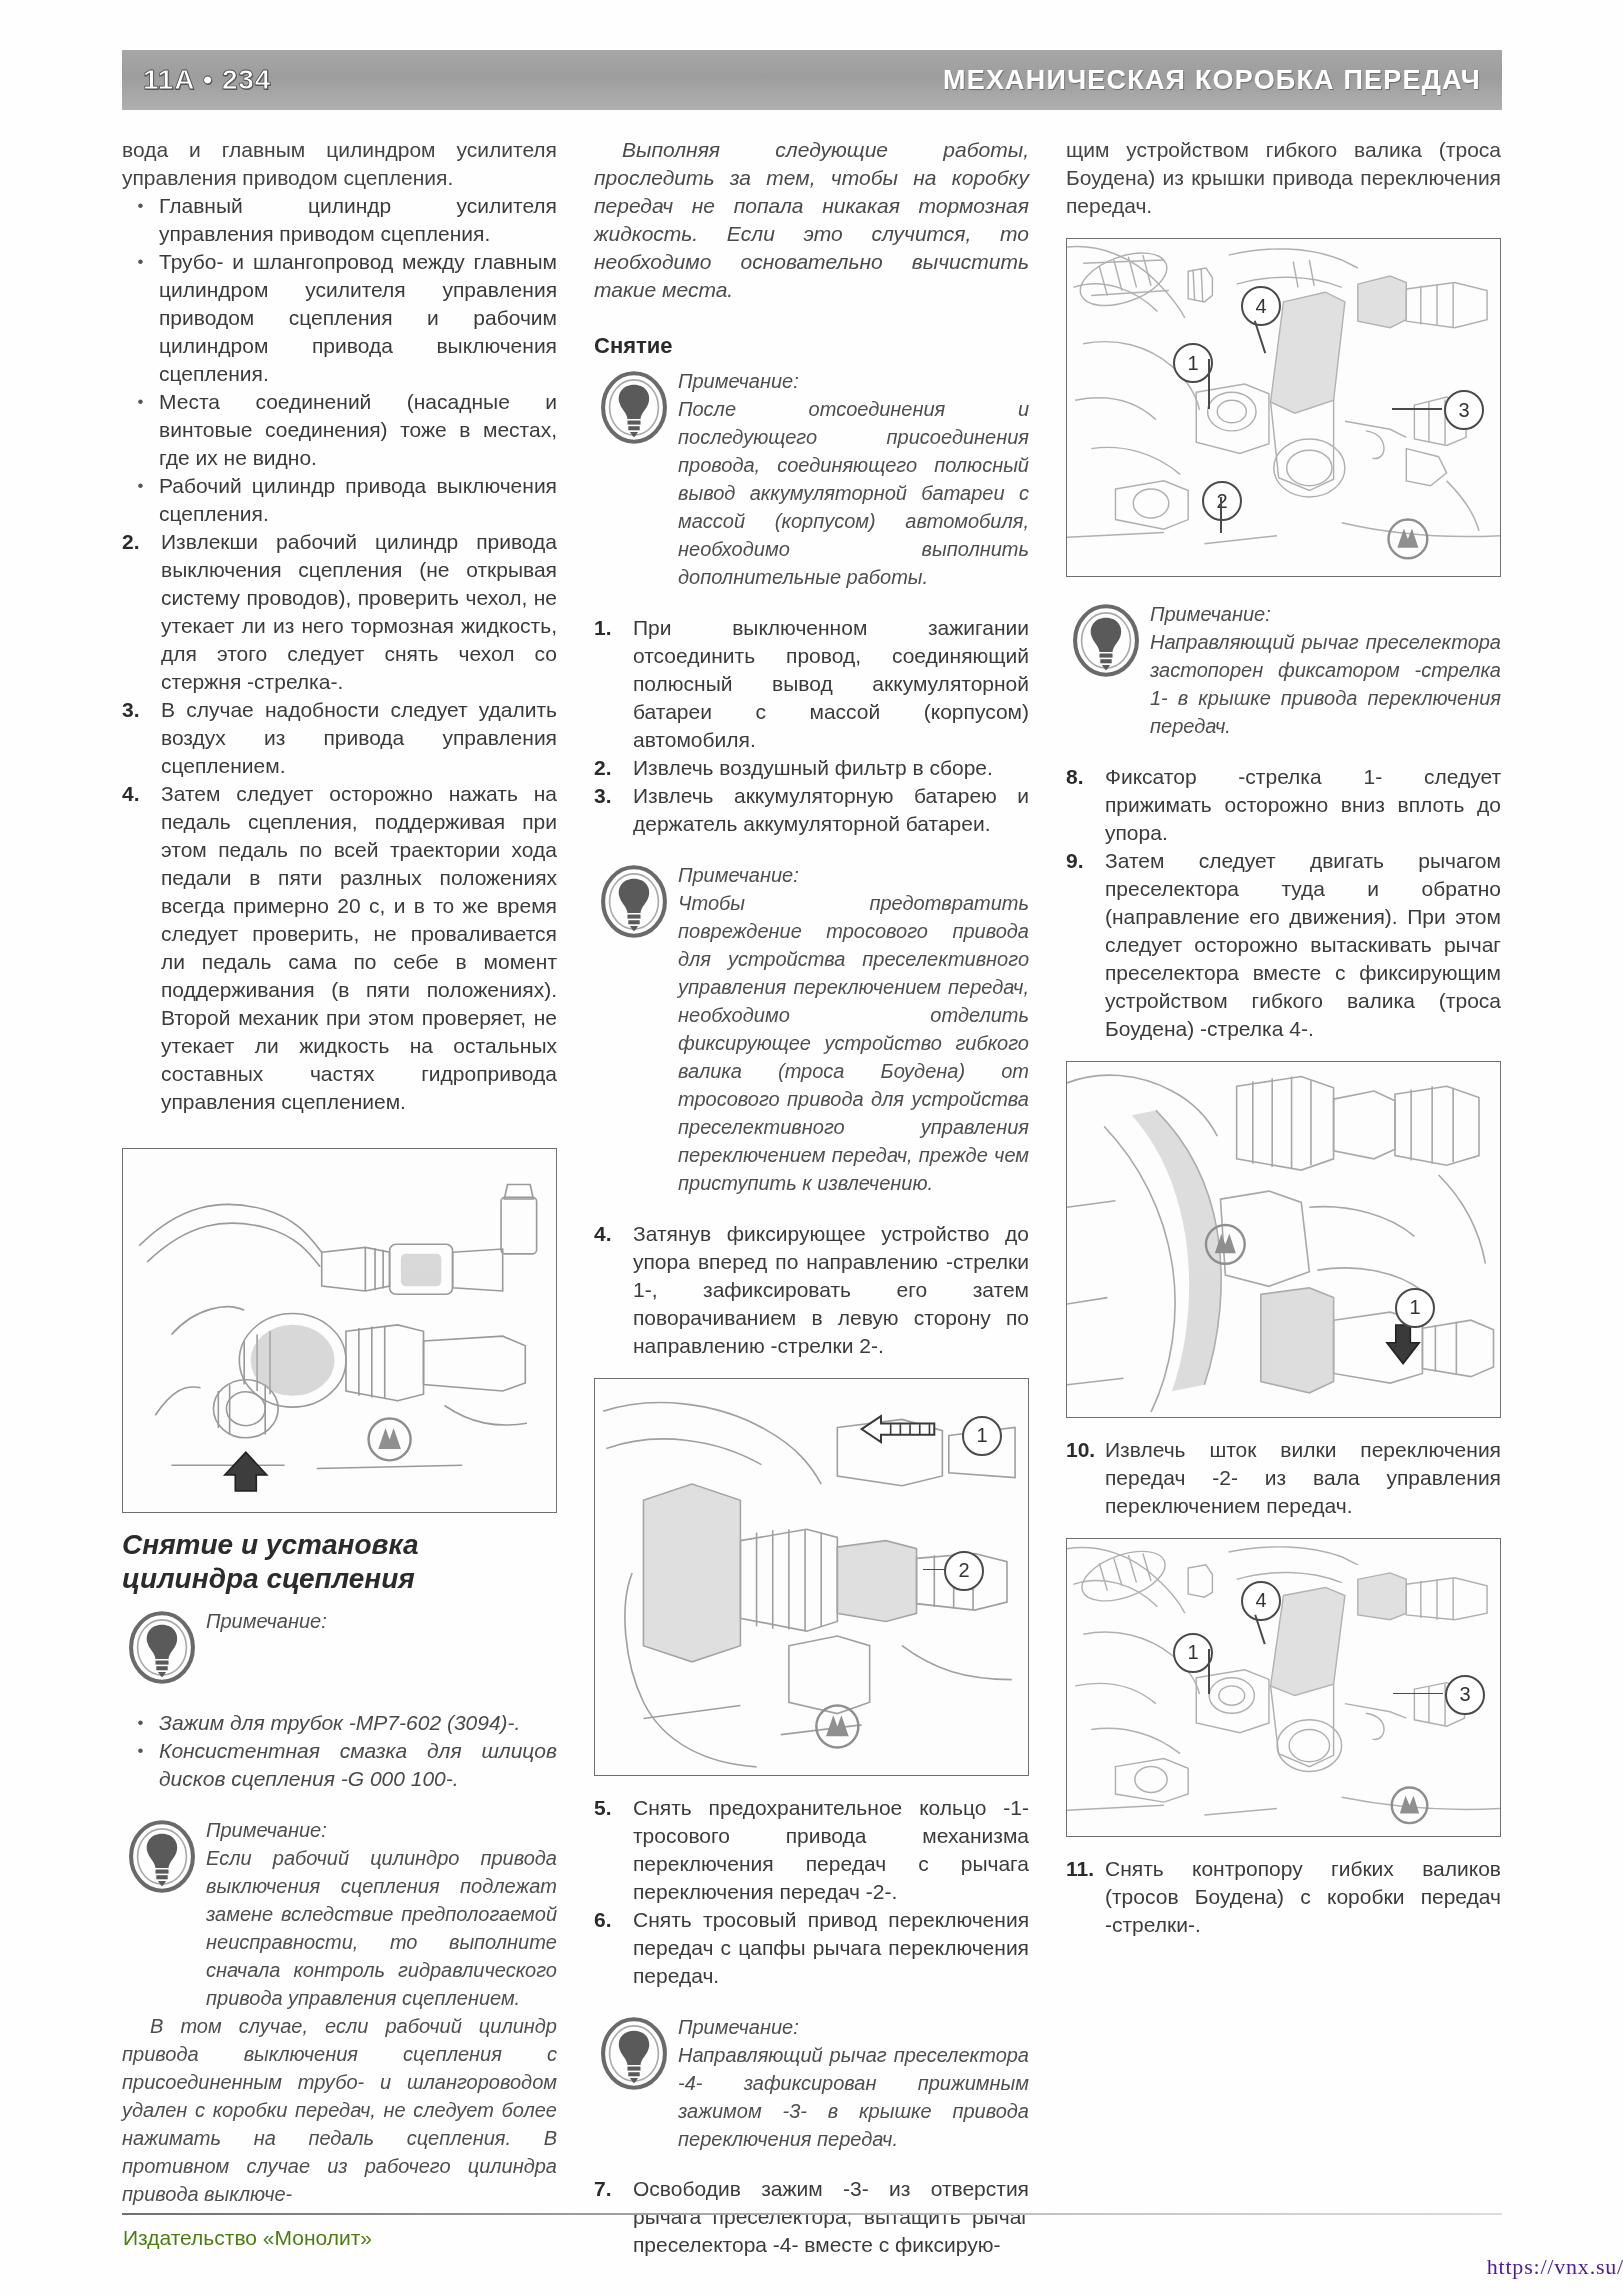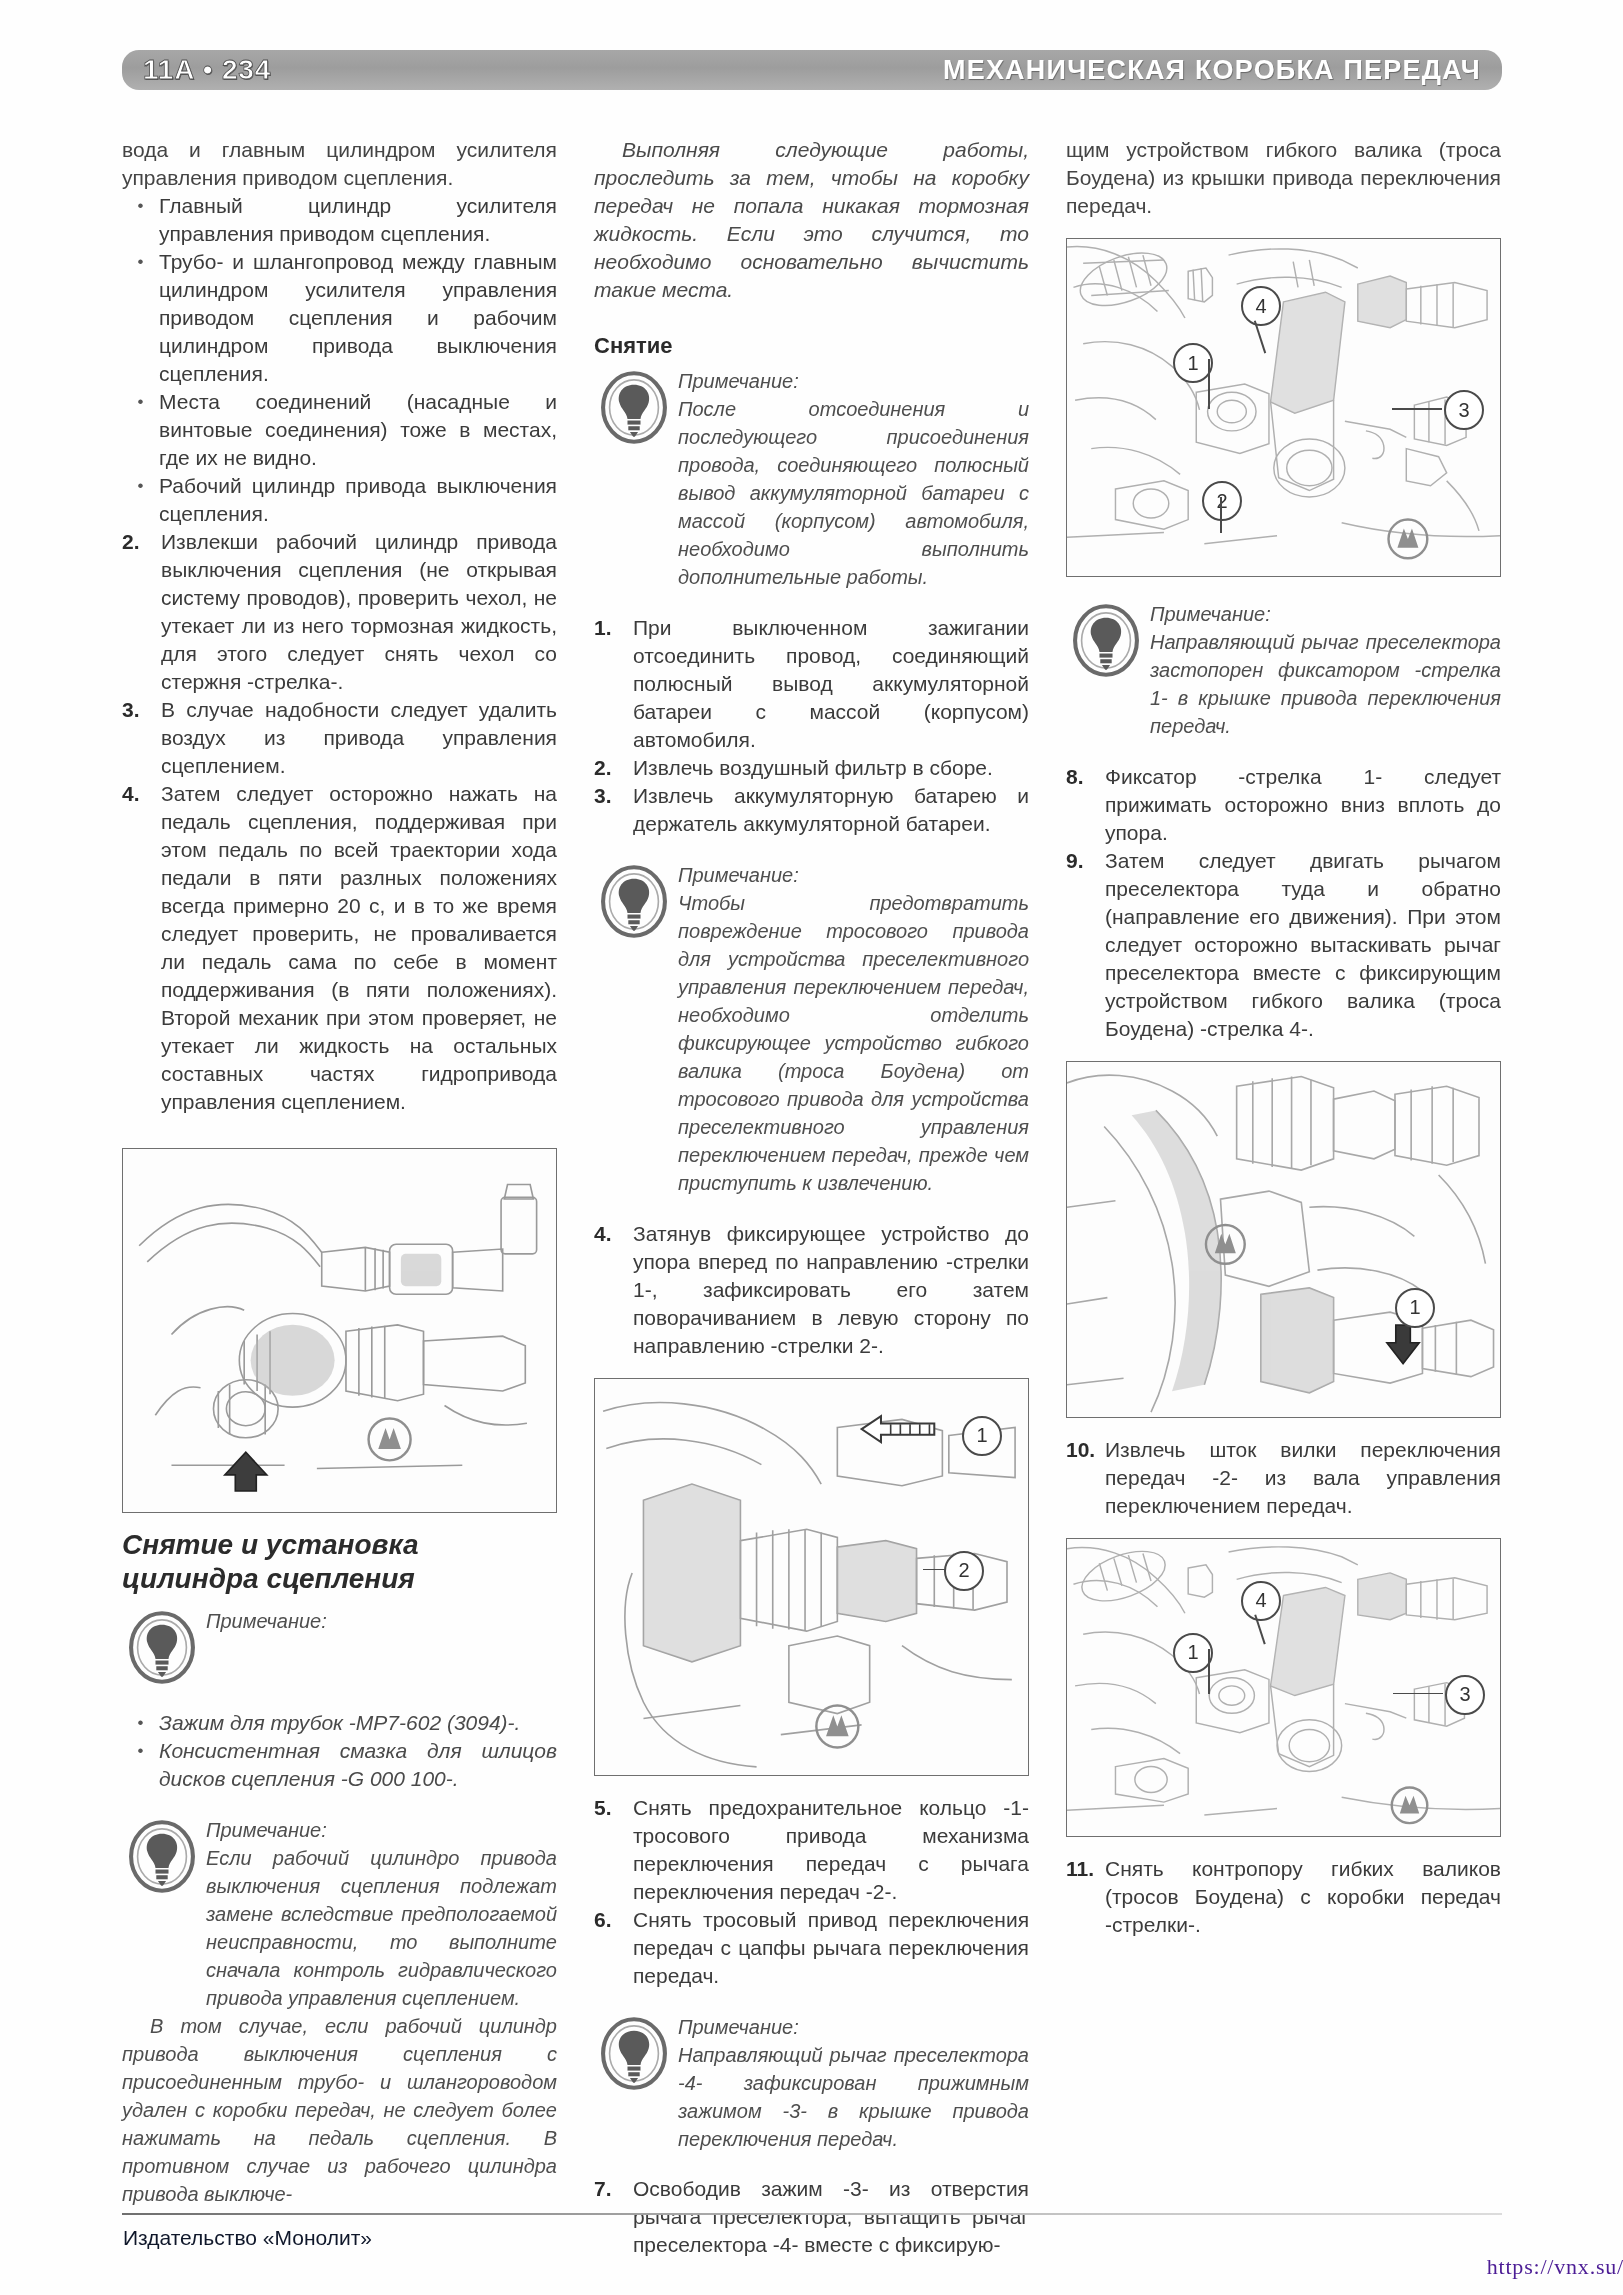--- a/index.html
+++ b/index.html
@@ -10,24 +10,24 @@
     position:relative;
     overflow:hidden;
   }
   .page{
     position:absolute;inset:0;
     background:#fefefe;
   }
 
   
   .header-bar{
-    position:absolute;left:122px;top:50px;width:1380px;height:40px;
+    position:absolute;left:122px;top:50px;width:1380px;height:60px;
     background:linear-gradient(180deg,#a7a7a7 0%,#9d9d9d 45%,#b0b0b0 100%);
     display:flex;align-items:center;justify-content:space-between;
-    padding:0 21px;box-sizing:border-box;border-radius:17px;
+    padding:0 21px;box-sizing:border-box;
   }
   .hdr-left{
     color:#ffffff;font-weight:bold;font-size:28px;letter-spacing:0.8px;
     -webkit-text-stroke:0.8px #4f4f4f;
     text-shadow:0.8px 0.8px 0 #5c5c5c;
     white-space:nowrap;
   }
   .hdr-right{
     color:#ffffff;font-weight:bold;font-size:27px;letter-spacing:1.2px;
     text-shadow:0.8px 0.8px 0.8px #6a6a6a;
@@ -83,21 +83,21 @@
     display:flex;align-items:center;justify-content:center;
   }
   .cline{position:absolute;background:#4a4a4a;}
 
   
   .footer-rule{
     position:absolute;left:122px;top:2213px;width:1380px;height:2.4px;
     background:linear-gradient(90deg,#6f6f6f 0%,#b9b9b9 55%,#dcdcdc 100%);
   }
   .footer-txt{
-    position:absolute;left:123px;top:2226px;font-size:21px;color:#0f172a;
+    position:absolute;left:123px;top:2226px;font-size:21px;color:#4d7c0f;
   }
   .watermark{
     position:absolute;left:0;right:0;top:2254px;text-align:right;
     font-family:"Liberation Serif", serif;font-size:22px;color:#4c1d95;letter-spacing:0.8px;
   }
 </style>
 </head>
 <body>
 
 <div class="page">

